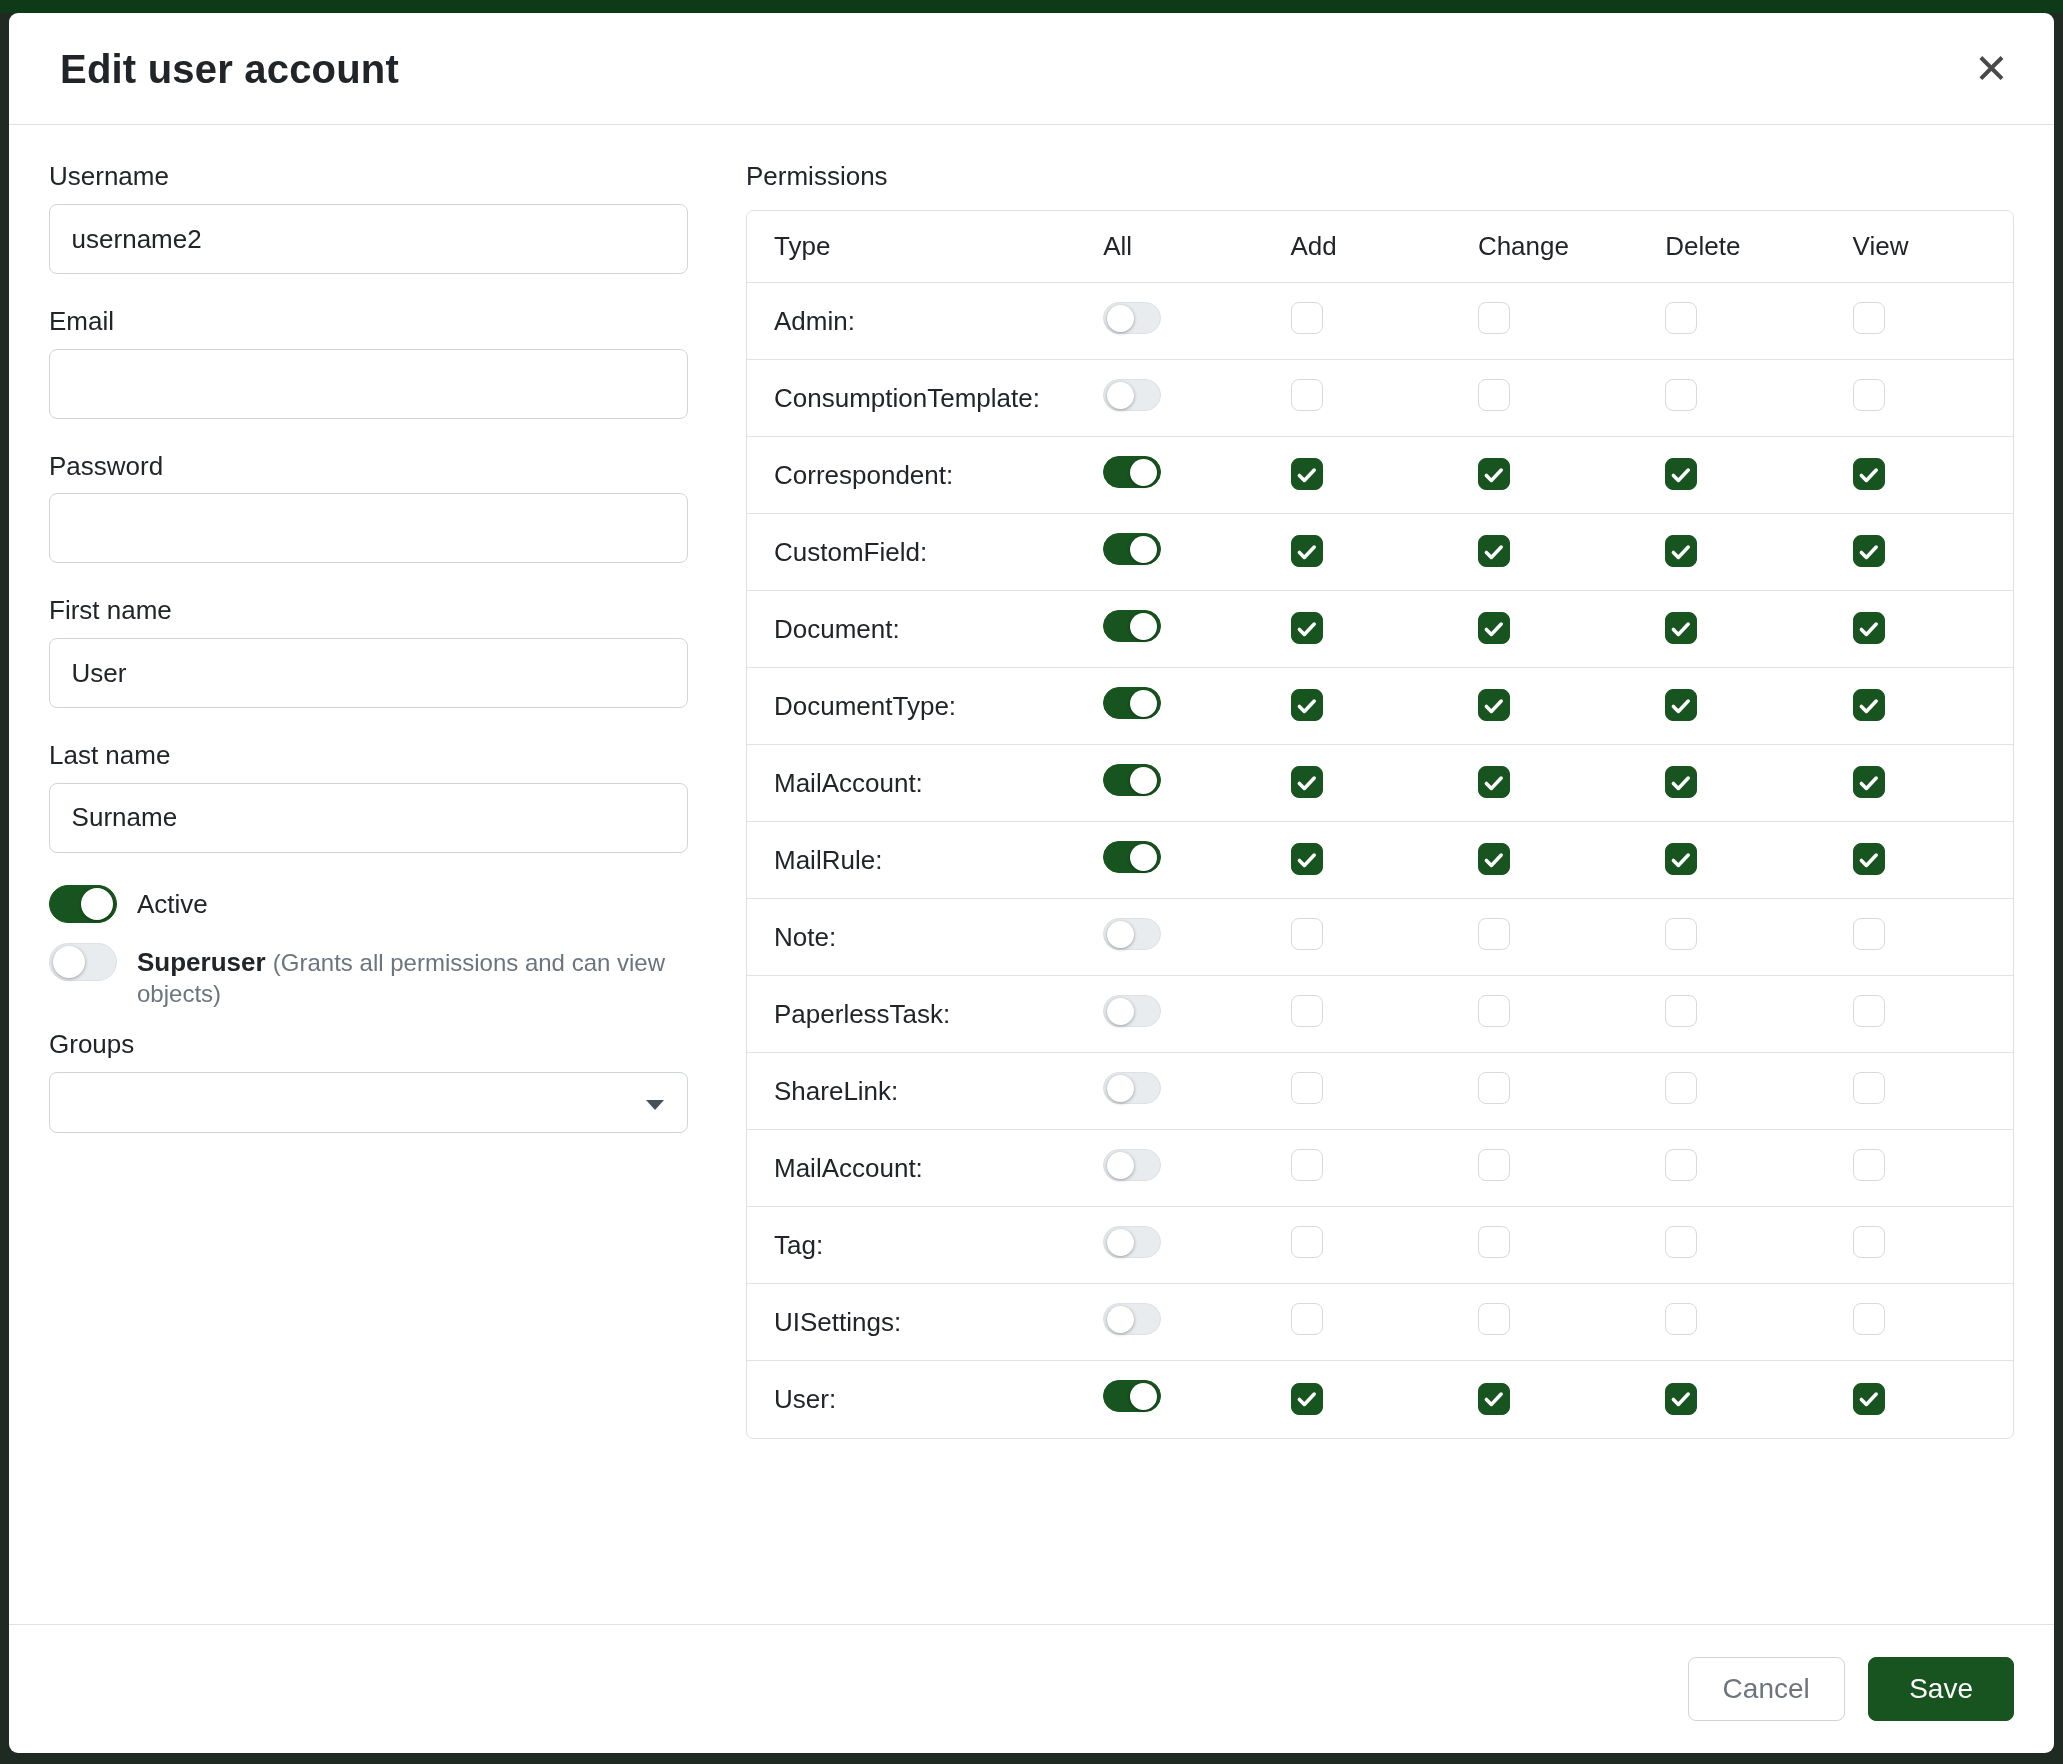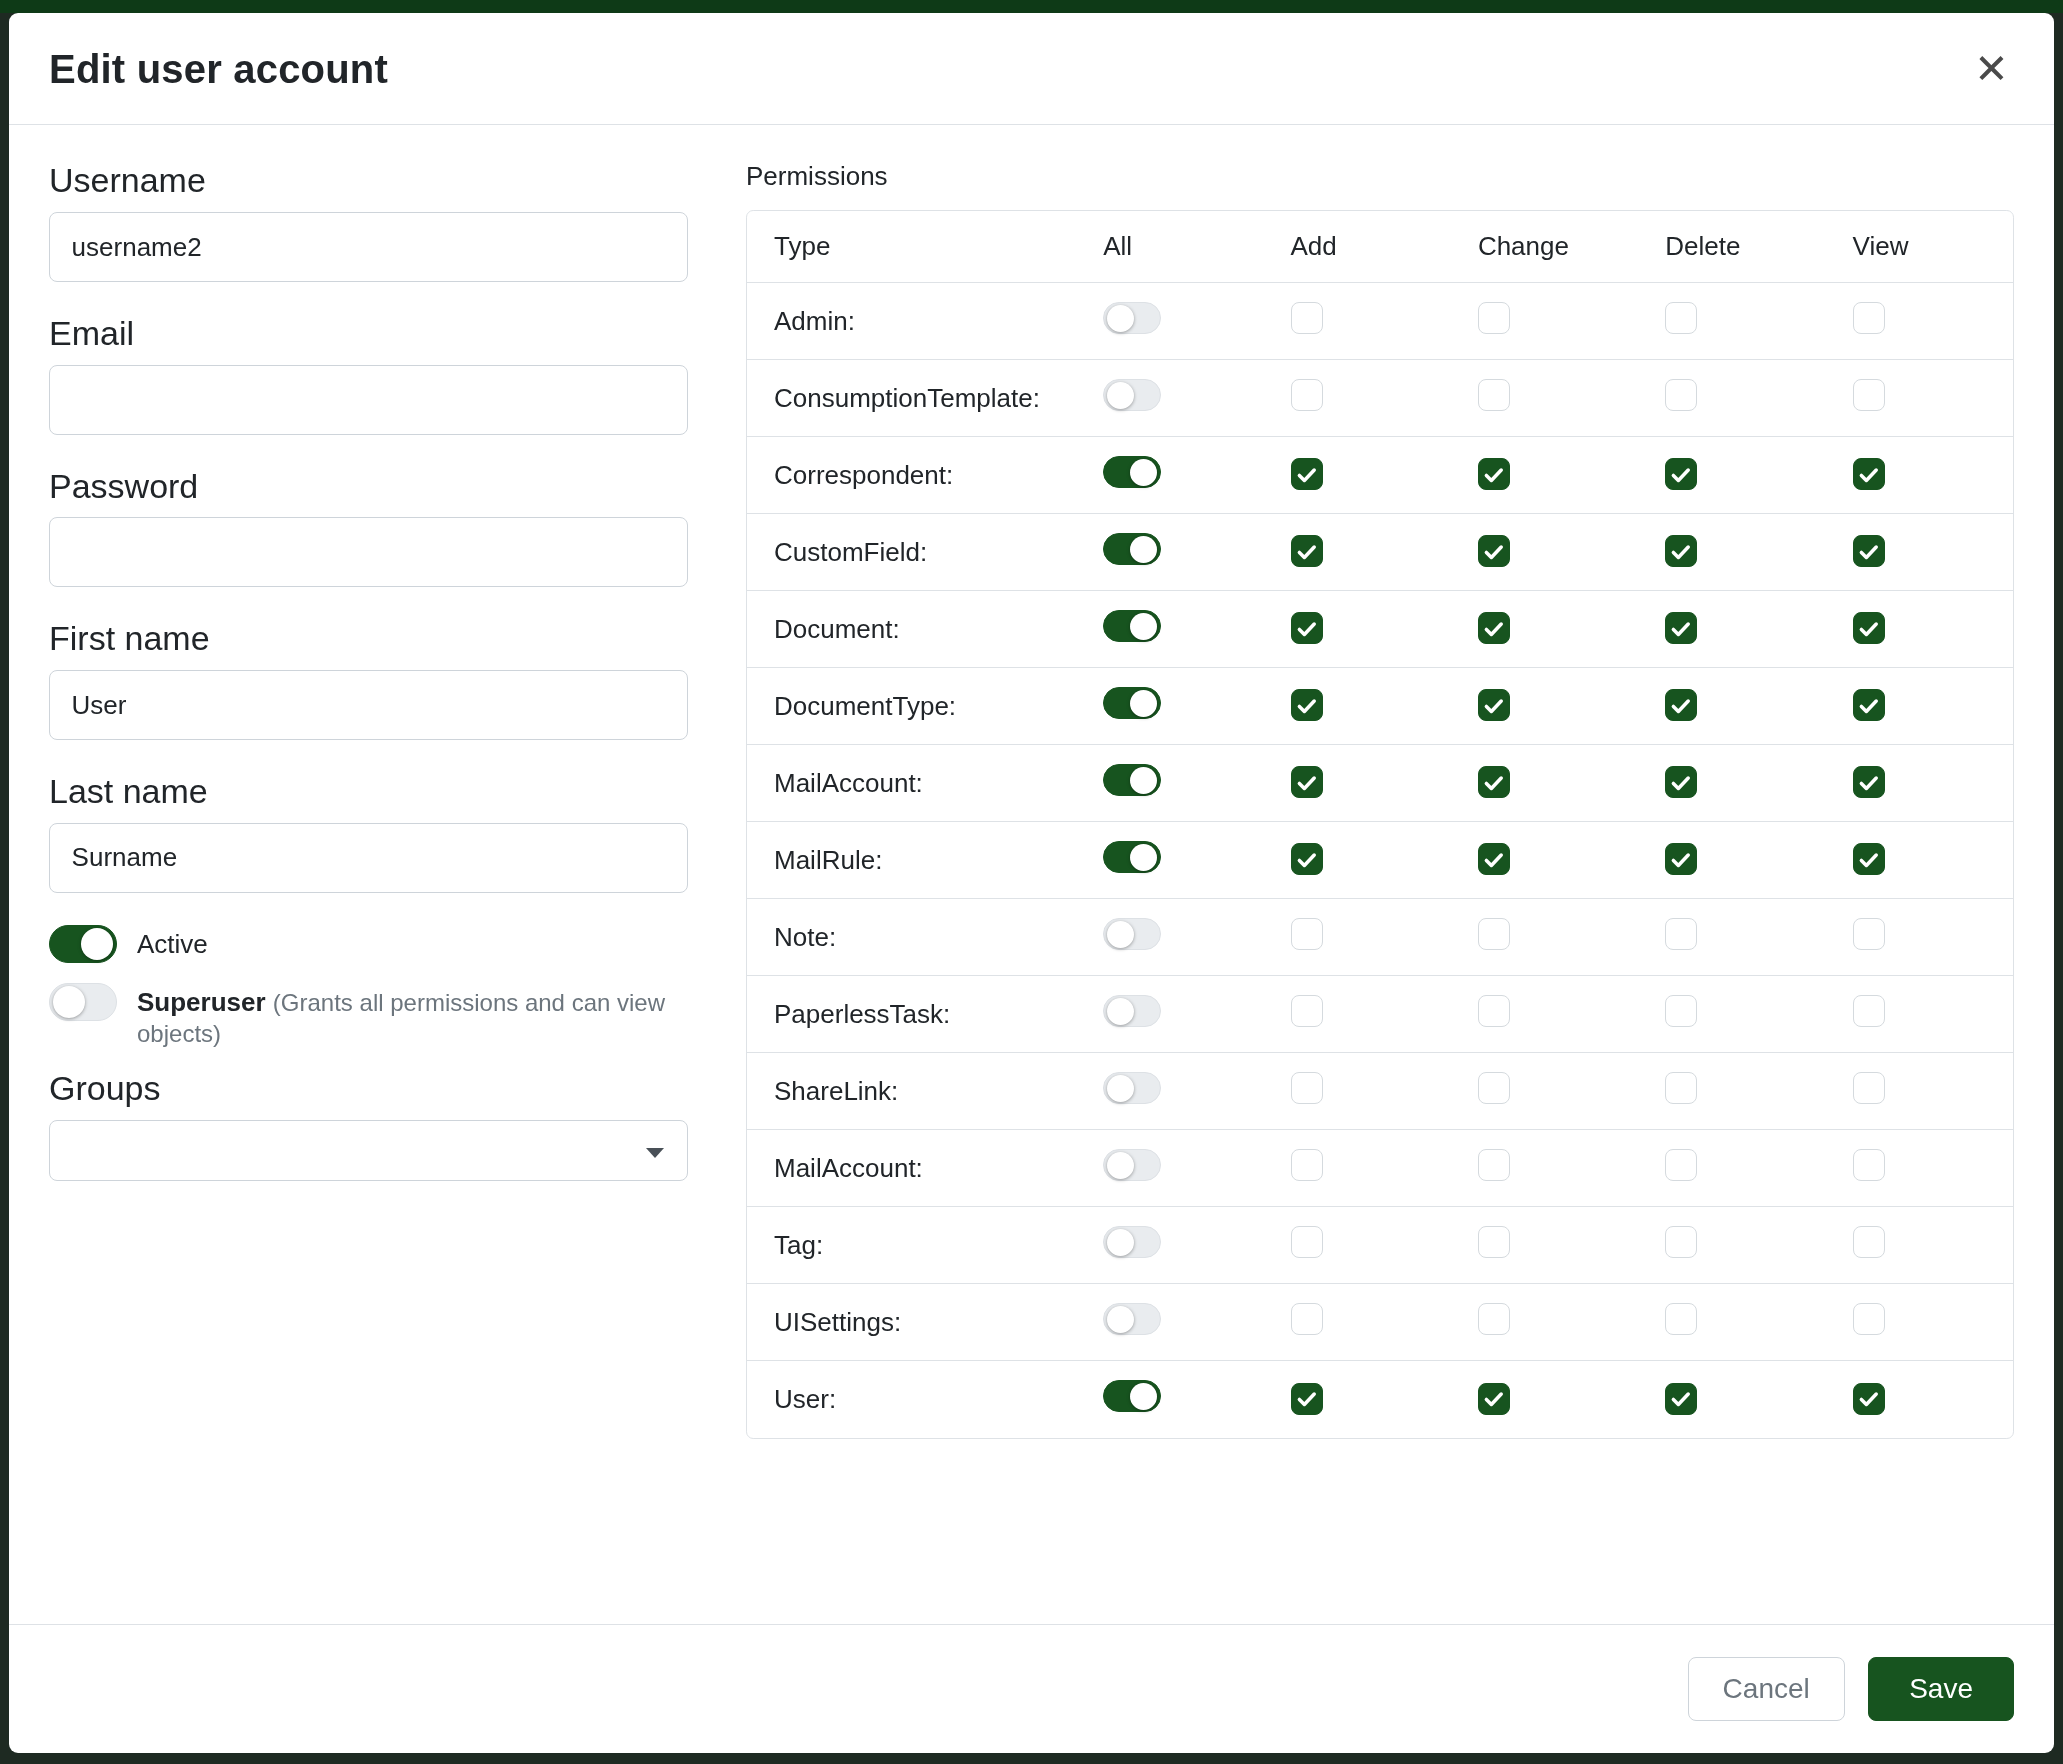--- a/index.html
+++ b/index.html
@@ -19,21 +19,21 @@
     width: 100%; height: 100%;
     background: #ffffff;
     border-radius: 9px;
     display: flex;
     flex-direction: column;
     overflow: hidden;
   }
   
   .modal-header {
     display: flex; align-items: center; justify-content: space-between;
-    padding: 31px 40px 29px 40px;
+    padding: 31px 40px 29px 51px;
     border-bottom: 0.9px solid #dee2e6;
     flex: 0 0 auto;
   }
   .modal-title { font-size: 40px; font-weight: 700; color: #212529; letter-spacing: 0.2px; }
   .close-btn {
     background: none; border: none; cursor: pointer;
     font-size: 41px; line-height: 1; color: #4a4a4a; padding: 5.4px;
     font-family: "DejaVu Sans", sans-serif;
   }
   
@@ -41,21 +41,21 @@
     flex: 1 1 auto;
     display: flex;
     gap: 58px;
     padding: 36px 40px 0 40px;
     overflow: hidden;
   }
   .form-col { flex: 0 0 639px; }
   .perm-col { flex: 1 1 auto; min-width: 0; }
 
   .form-group { margin-bottom: 32px; }
-  .form-label { display: block; font-size: 34px; color: #212529; margin-bottom: 11.7px; }
+  .form-label { display: block; font-size: 26px; color: #212529; margin-bottom: 11.7px; }
   .text-input {
     width: 100%; height: 70px;
     border: 0.9px solid #ced4da; border-radius: 8px;
     font-size: 26px; color: #212529;
     padding: 0 21.6px;
     font-family: "Liberation Sans", "DejaVu Sans", sans-serif;
     outline: none; background: #fff;
   }
   
   .toggle {

